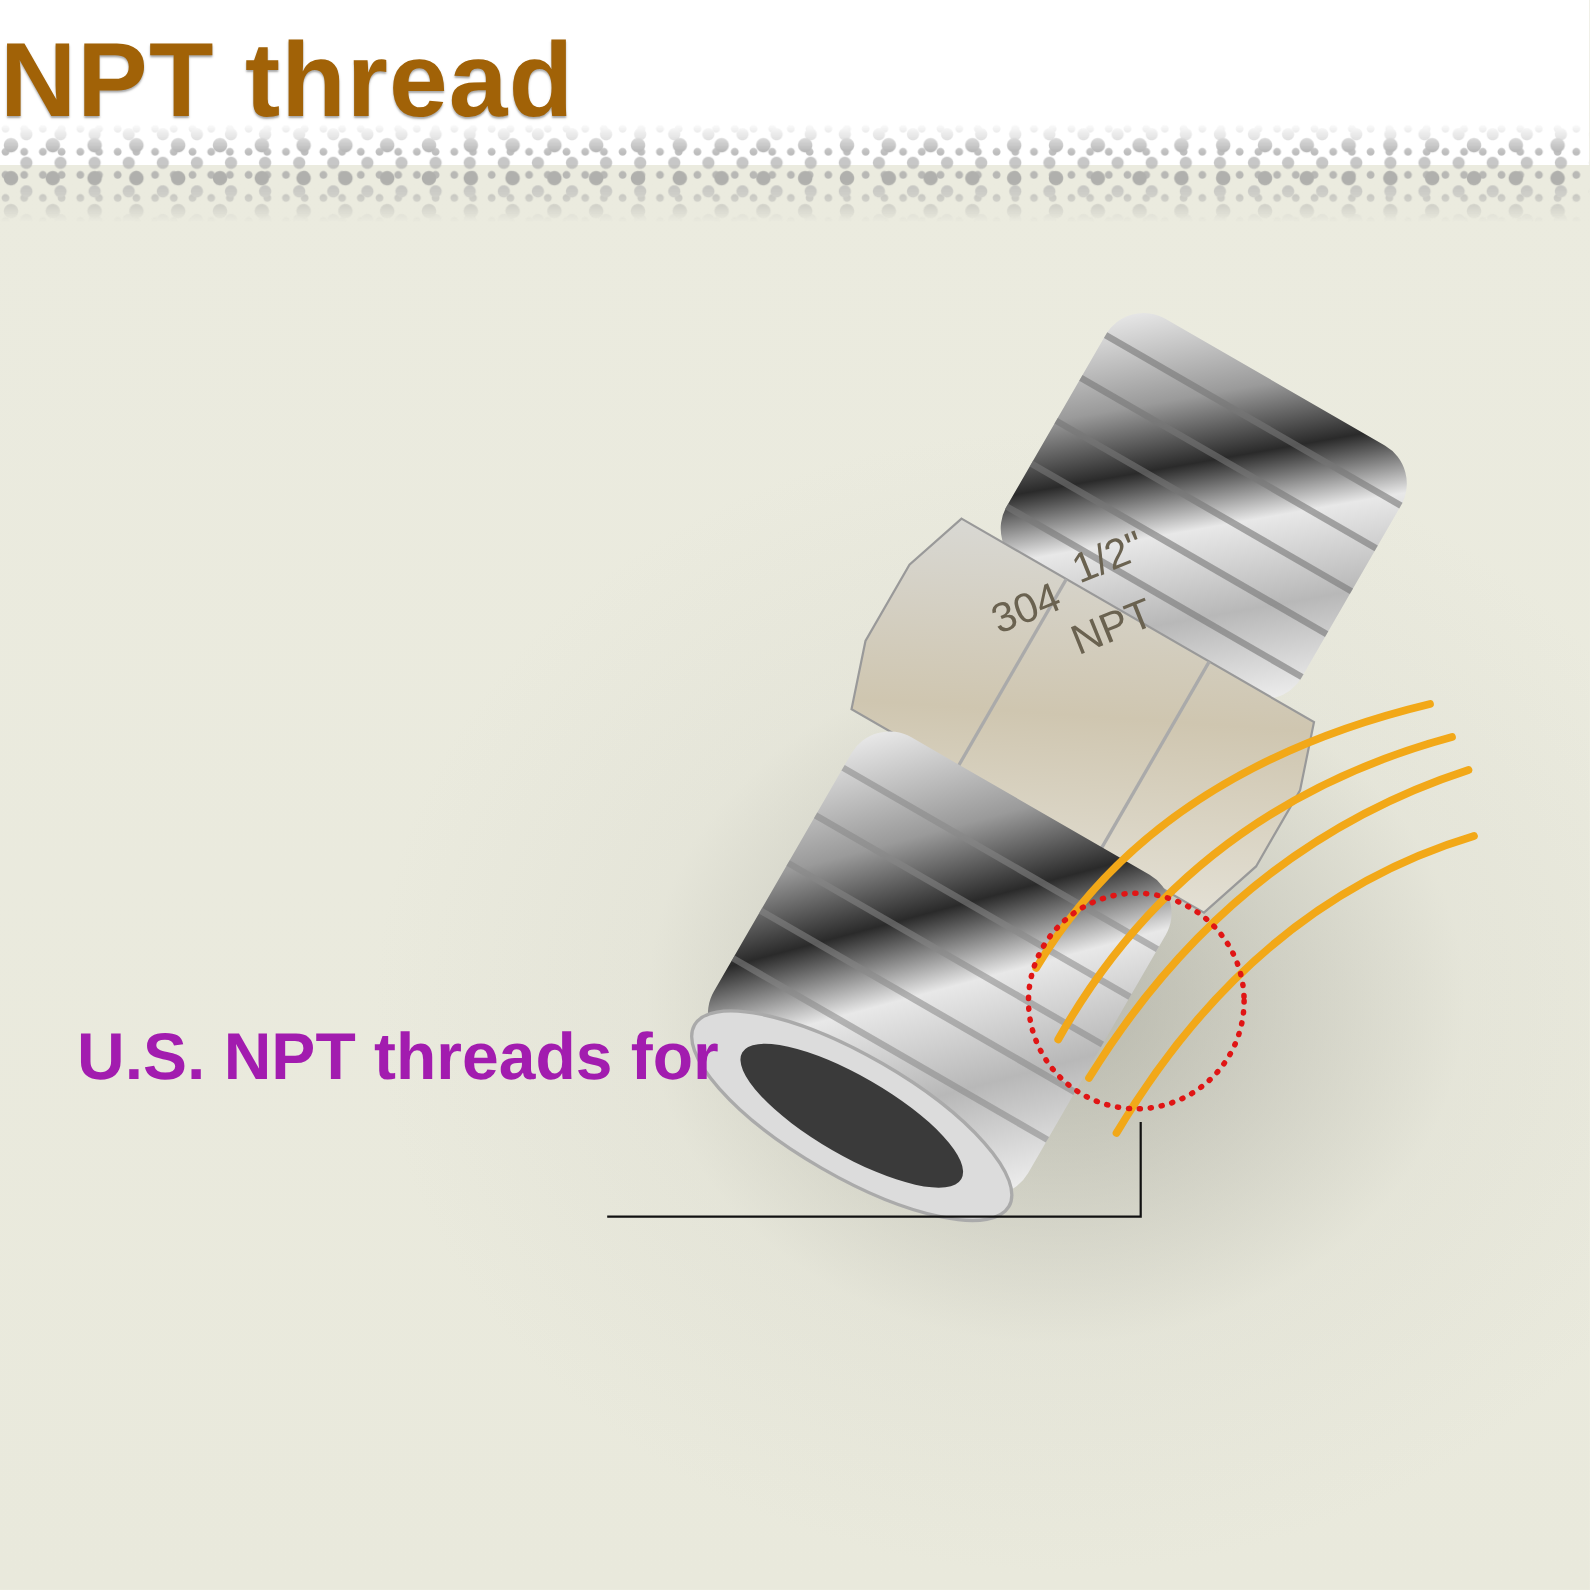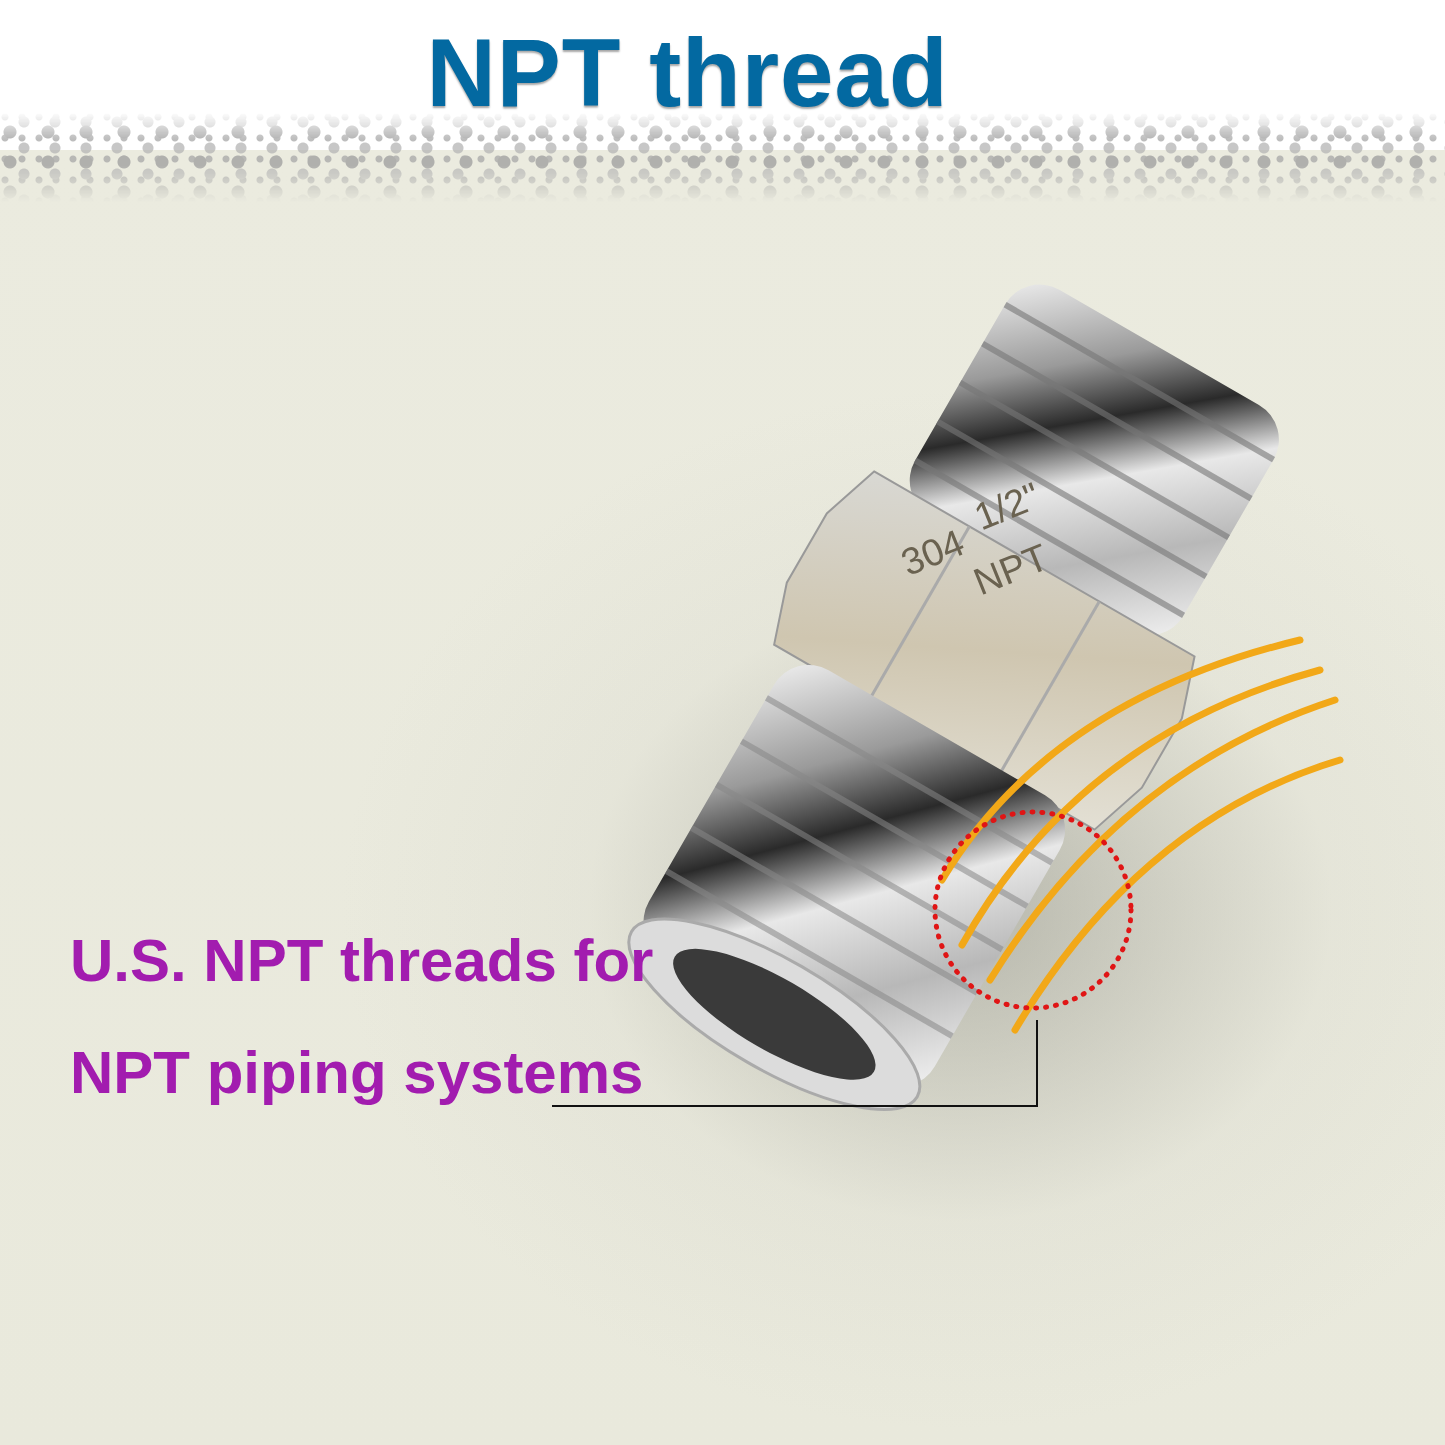--- a/index.html
+++ b/index.html
@@ -9,21 +9,21 @@
   .bg-shade{position:absolute;left:0;top:150px;width:1445px;height:1295px;
     background:radial-gradient(ellipse 620px 520px at 960px 760px, rgba(120,120,110,0.45), rgba(200,200,190,0.15) 60%, rgba(235,235,223,0) 100%), linear-gradient(#ebebdf,#e9e9dc);}
   .speckle{position:absolute;left:0;top:112px;width:1445px;height:90px;
     background:
       radial-gradient(circle at 10px 20px,#9d9d9d 0 6px,transparent 7px) 0 0/38px 30px,
       radial-gradient(circle at 24px 10px,#b5b5b5 0 5px,transparent 6px) 0 0/31px 26px,
       radial-gradient(circle at 5px 5px,#a8a8a8 0 3px,transparent 4px) 0 0/17px 21px;
     opacity:.75;
     -webkit-mask:linear-gradient(to bottom,transparent 0,#000 30%,#000 60%,transparent 100%);
     mask:linear-gradient(to bottom,transparent 0,#000 30%,#000 60%,transparent 100%);}
-  .title{position:absolute;left:0;width:1375px;top:18px;text-align:center;font-weight:bold;font-size:96px;color:#0369a1;
+  .title{position:absolute;left:0;width:1375px;top:18px;font-weight:bold;font-size:96px;color:#a16207;
     letter-spacing:1px;text-shadow:0 2px 2px rgba(0,0,0,.35);}
   .caption{position:absolute;left:70px;top:905px;font-weight:bold;font-size:60px;line-height:112px;color:#a21caf;}
   svg.fitting{position:absolute;left:0;top:0;}
 </style>
 </head>
 <body>
 
 <div class="bg-top"></div>
 <div class="bg-shade"></div>
 <div class="speckle"></div>
@@ -86,14 +86,13 @@
     <path d="M1015,1030 Q1140,820 1340,760"></path>
   </g>
 
   <circle cx="1033" cy="910" r="98" fill="none" stroke="#e01515" stroke-width="5" stroke-dasharray="1 9" stroke-linecap="round"></circle>
 
   <polyline points="552,1106 1037,1106 1037,1020" fill="none" stroke="#111" stroke-width="2"></polyline>
 </svg>
 
 <div class="caption">
   <div>U.S. NPT threads for</div>
-  <div>NPT piping systems</div>
 </div>
 
 </body></html>

